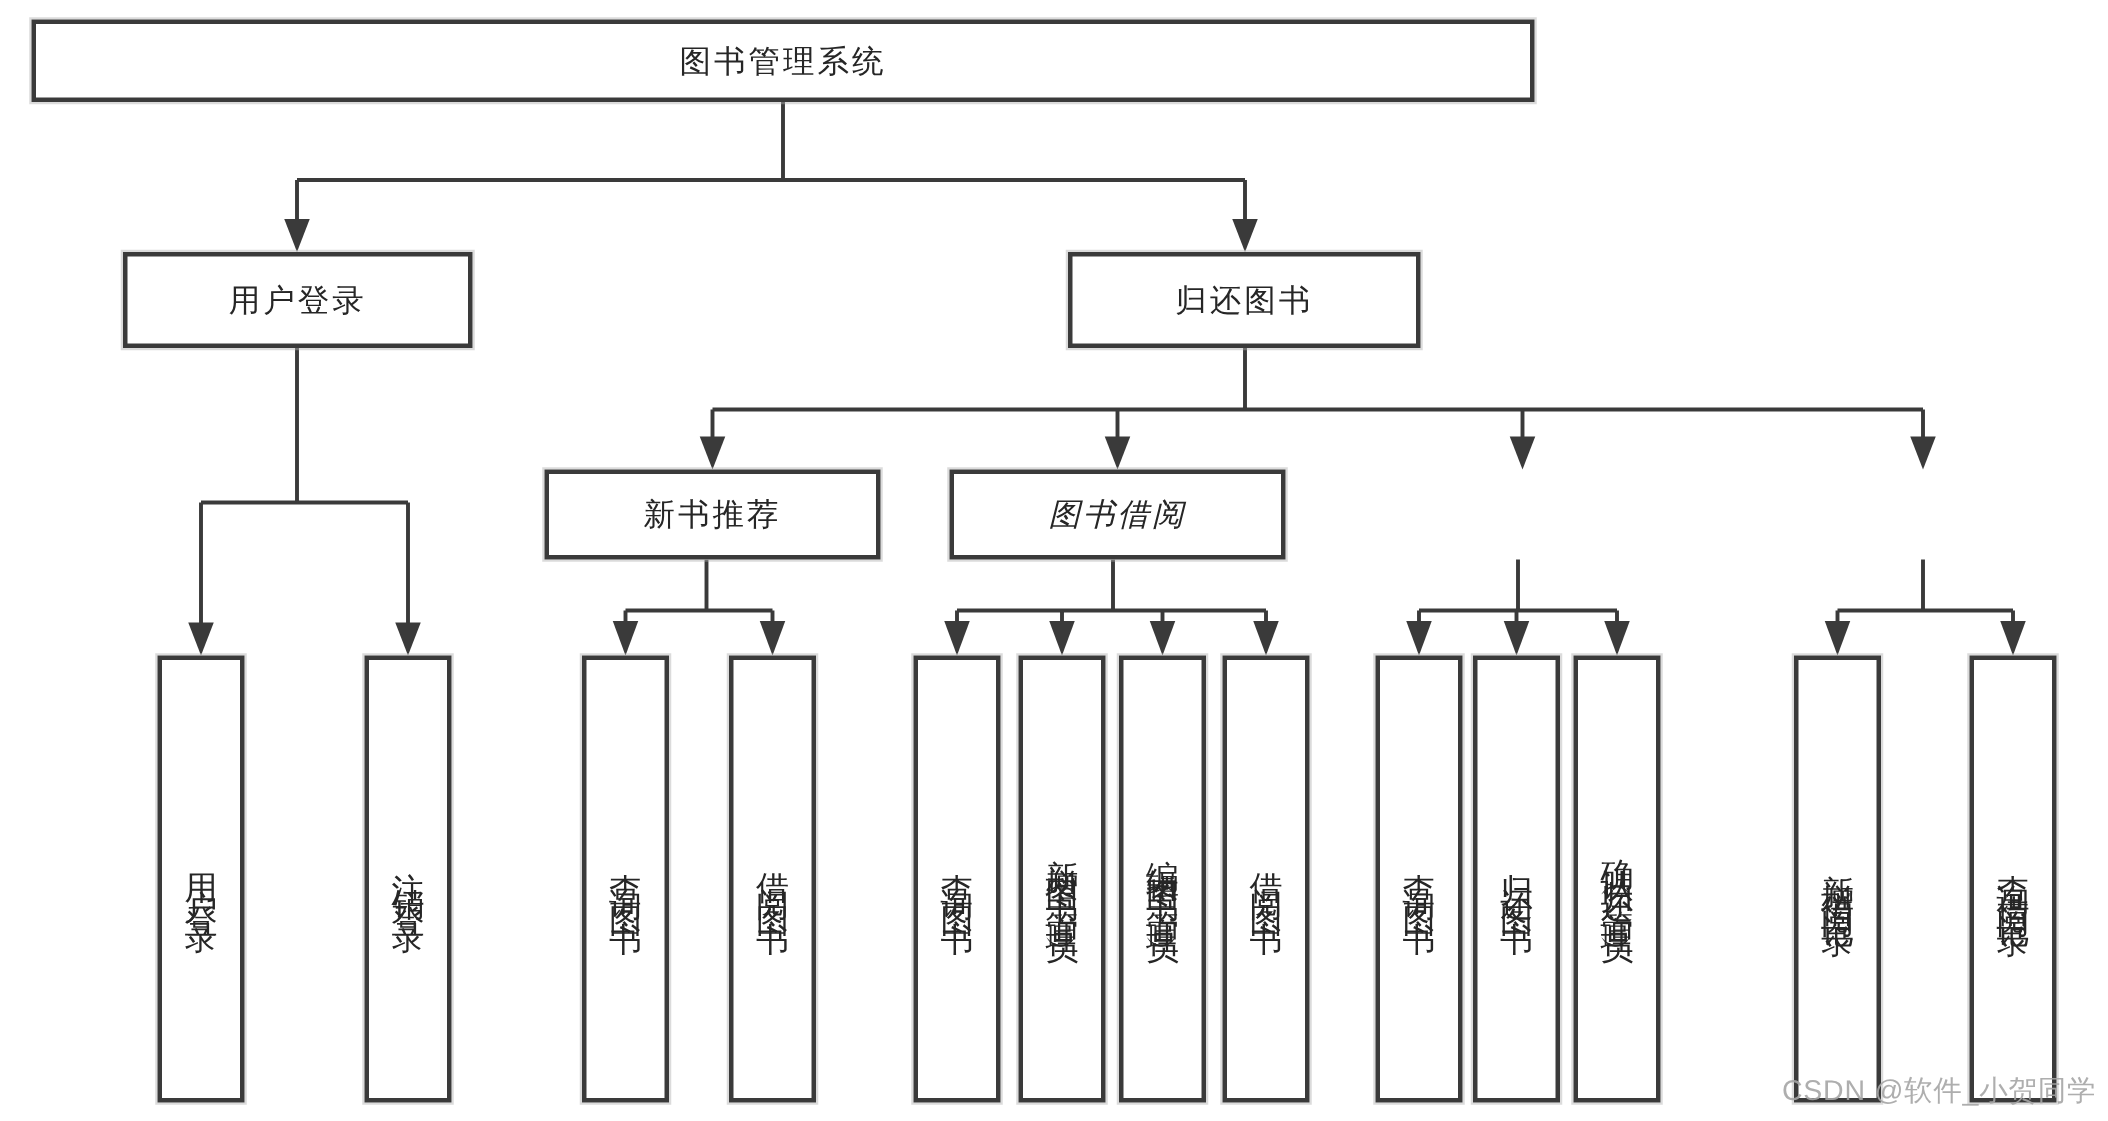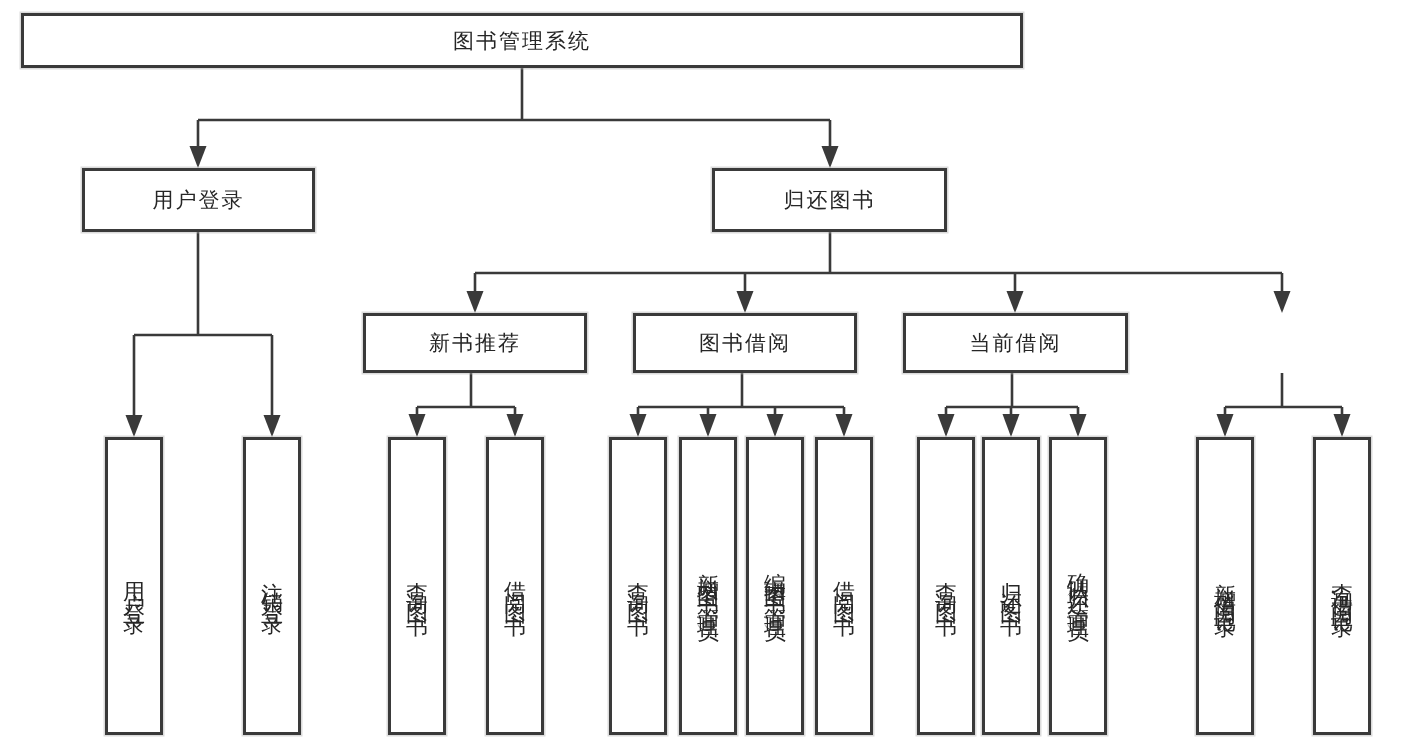--- a/index.html
+++ b/index.html
@@ -113,35 +113,35 @@
       <polygon points="1333.5,414 1350.5,414 1342,437"></polygon>
     </g>
   </svg>
 
   <div class="node h-node" style="left:21px; top:13px; width:1002px; height:55px;">图书管理系统</div>
 
   <div class="node h-node" style="left:82px; top:168px; width:233px; height:64px;">用户登录</div>
   <div class="node h-node" style="left:712px; top:168px; width:235px; height:64px;">归还图书</div>
 
   <div class="node h-node" style="left:363px; top:313px; width:224px; height:60px;">新书推荐</div>
-  <div class="node h-node" style="left:633px; top:313px; width:224px; height:60px;">图书借阅</div>
-  <div class="node h-node" style="left:903px; top:313px; width:225px; height:60px;">当前借阅</div>
+  <div class="node h-node" style="left:633px; top:313px; width:224px; height:60px;font-style:italic;">图书借阅</div>
 
   <div class="node leaf" style="left:105px; top:437px; width:58px; height:298px;">用户登录</div>
   <div class="node leaf" style="left:243px; top:437px; width:58px; height:298px;">注销登录</div>
 
   <div class="node leaf" style="left:388px; top:437px; width:58px; height:298px;">查询图书</div>
   <div class="node leaf" style="left:486px; top:437px; width:58px; height:298px;">借阅图书</div>
 
   <div class="node leaf" style="left:609px; top:437px; width:58px; height:298px;">查询图书</div>
   <div class="node leaf long" style="left:679px; top:437px; width:58px; height:298px;">新增图书（管理员）</div>
   <div class="node leaf long" style="left:746px; top:437px; width:58px; height:298px;">编辑图书（管理员）</div>
   <div class="node leaf" style="left:815px; top:437px; width:58px; height:298px;">借阅图书</div>
 
   <div class="node leaf" style="left:917px; top:437px; width:58px; height:298px;">查询图书</div>
   <div class="node leaf" style="left:982px; top:437px; width:58px; height:298px;">归还图书</div>
   <div class="node leaf long" style="left:1049px; top:437px; width:58px; height:298px;">确认归还（管理员）</div>
 
   <div class="node leaf long" style="left:1196px; top:437px; width:58px; height:298px;">新增借阅记录</div>
   <div class="node leaf long" style="left:1313px; top:437px; width:58px; height:298px;">查询借阅记录</div>
 
+  <div id="watermark">CSDN @软件_小贺同学</div>
 
 </div>
 
 </body></html>

